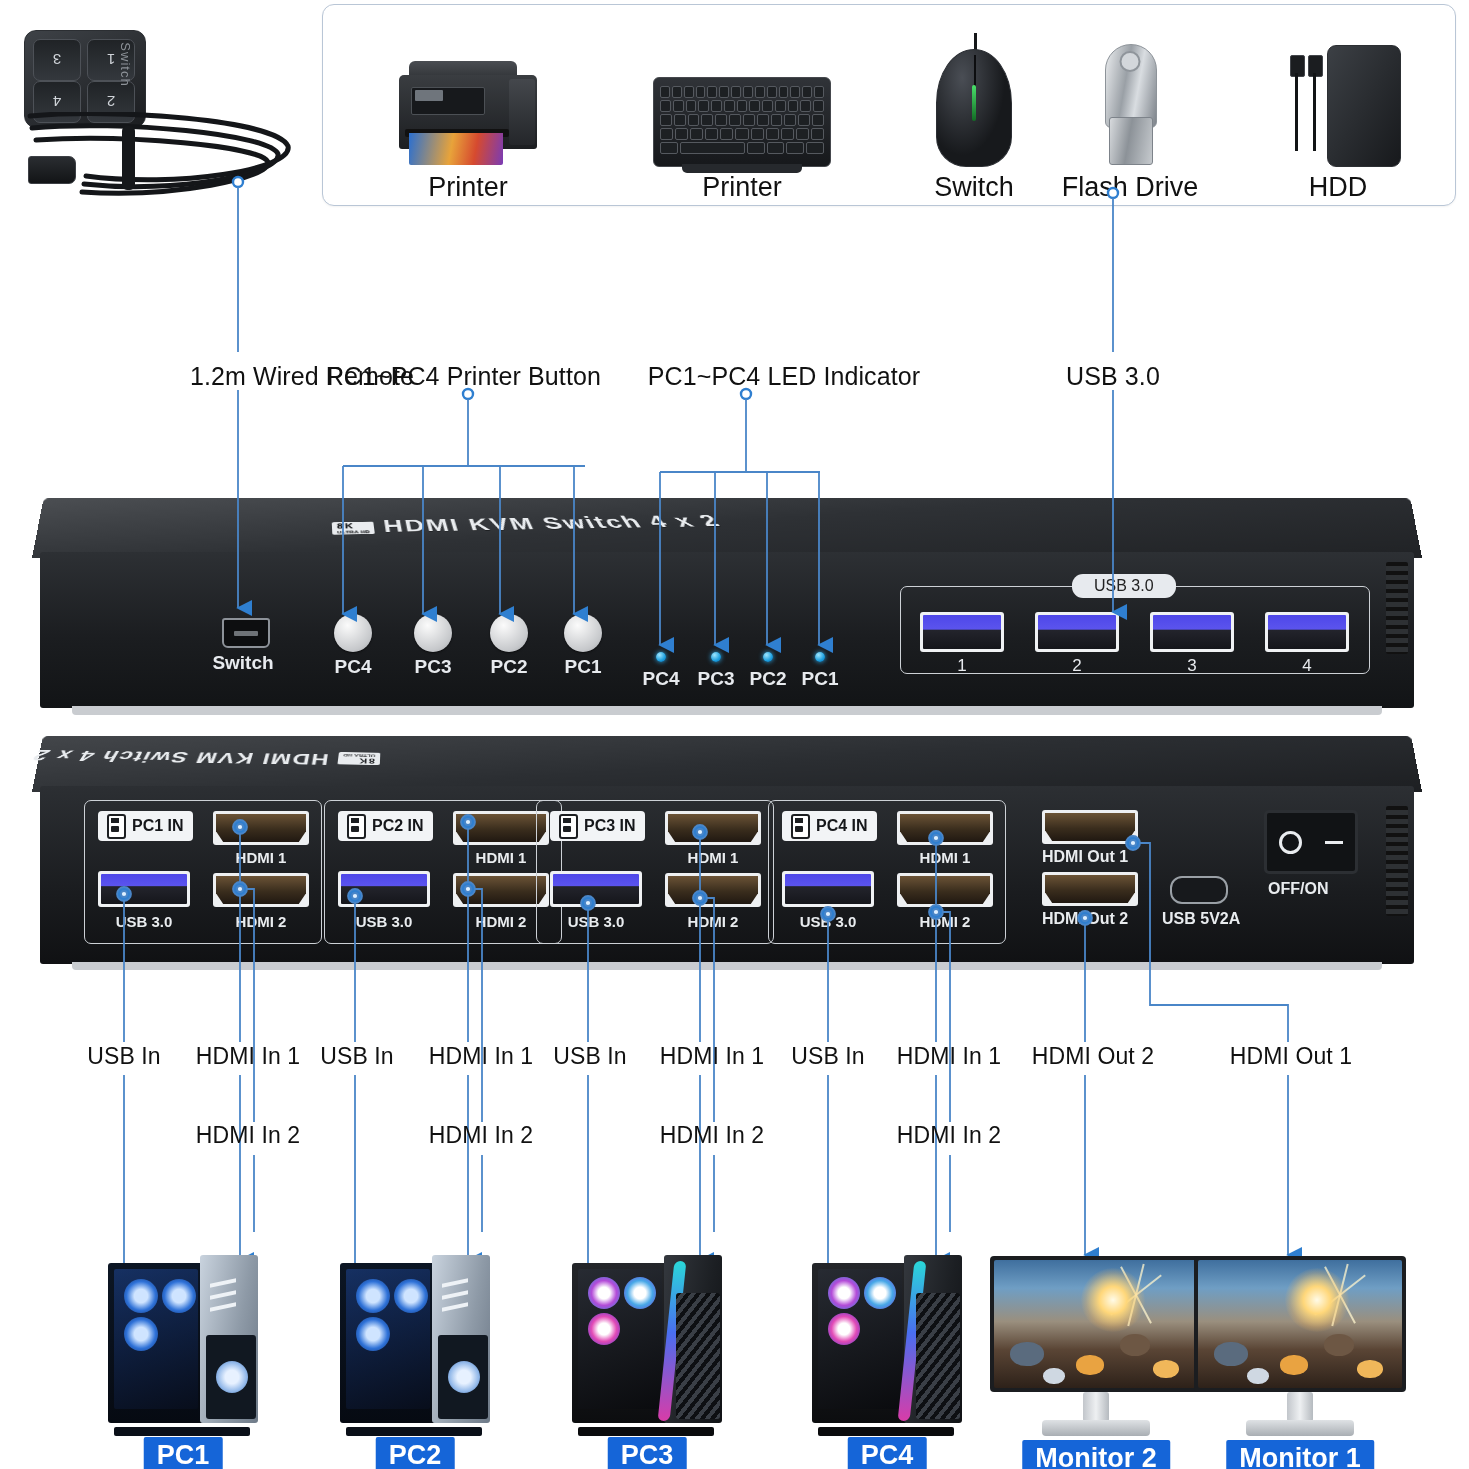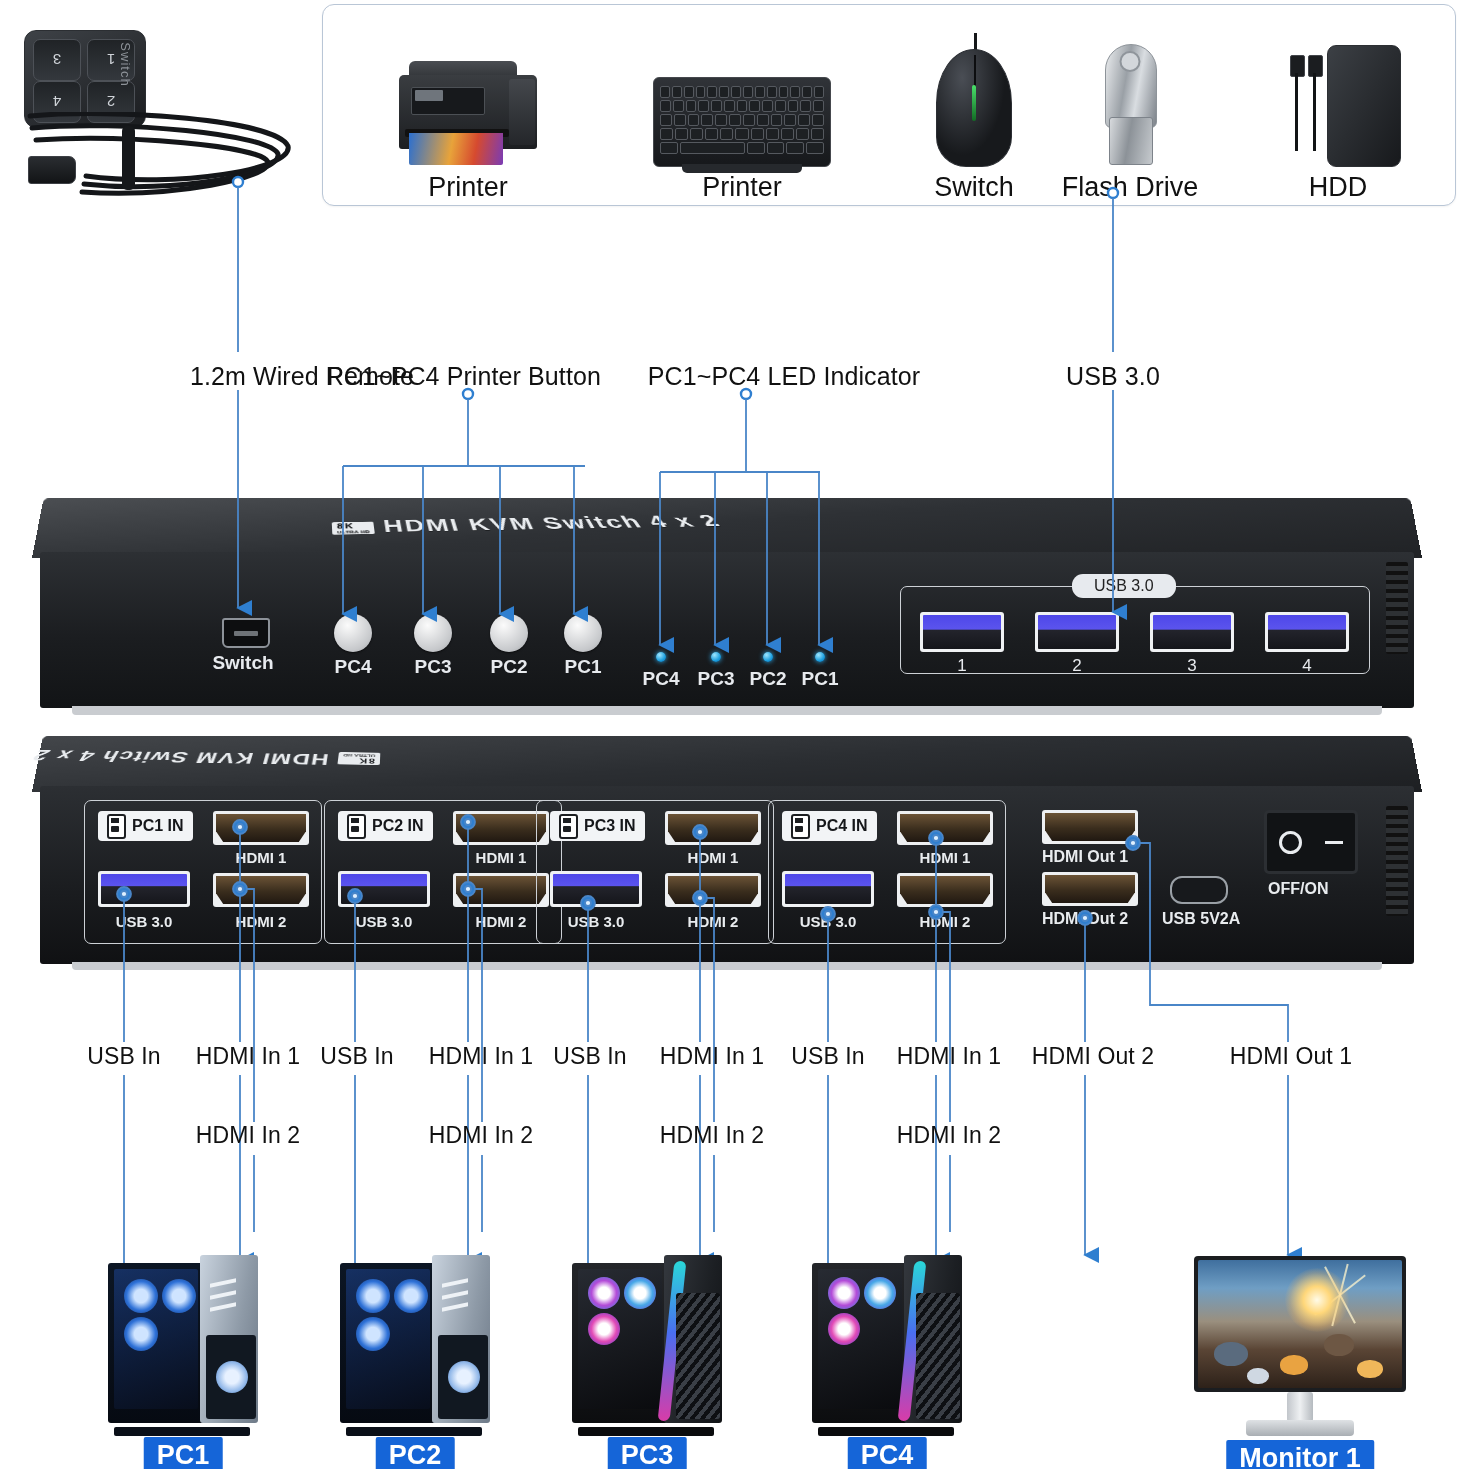--- a/index.html
+++ b/index.html
@@ -685,20 +685,40 @@
       <div class="front" style="background:linear-gradient(100deg,#34383e,#1c1f23 60%,#101215)"></div>
       <div class="abs" style="left:94px;top:6px;width:12px;height:160px;
            background:linear-gradient(180deg,#2ad8d8,#4a6ef0 45%,#d83ca8);border-radius:6px;transform:skewX(-6deg)"></div>
       <div class="abs" style="left:104px;top:38px;width:44px;height:126px;
            background:repeating-linear-gradient(128deg,#0d0f12 0 4px,#3a3f46 4px 8px);border-radius:3px"></div>
       <div class="feet" style="background:#0a0b0d;border-radius:2px"></div>
     </div>
     <div class="devcap" style="left:75px;top:182px;background:#1565d8">PC4</div>
   </div>
 
+  <div class="dev" style="left:990px;top:1256px">
+    <div class="monitor">
+      <div class="bez">
+          <div class="scr">
+        <div class="ray" style="transform:rotate(-28deg)"></div>
+        <div class="ray" style="transform:rotate(14deg)"></div>
+        <div class="ray" style="transform:rotate(52deg)"></div>
+        <div class="sun"></div>
+        <div class="rock" style="left:8%;top:64%;width:34px;height:24px;background:#5a6b7e"></div>
+        <div class="rock" style="left:40%;top:74%;width:28px;height:20px;background:#e9a341"></div>
+        <div class="rock" style="left:62%;top:58%;width:30px;height:22px;background:#6d5744"></div>
+        <div class="rock" style="left:78%;top:78%;width:26px;height:18px;background:#f0b75a"></div>
+        <div class="rock" style="left:24%;top:84%;width:22px;height:16px;background:#cfd8e2"></div>
+      </div>
+        </div>
+      <div class="neck"></div>
+        <div class="base"></div>
+    </div>
+    <div class="devcap" style="left:106px;top:184px;background:#1565d8">Monitor 2</div>
+  </div>
 
   <div class="dev" style="left:1194px;top:1256px">
     <div class="monitor">
       <div class="bez">
           <div class="scr">
         <div class="ray" style="transform:rotate(-28deg)"></div>
         <div class="ray" style="transform:rotate(14deg)"></div>
         <div class="ray" style="transform:rotate(52deg)"></div>
         <div class="sun"></div>
         <div class="rock" style="left:8%;top:64%;width:34px;height:24px;background:#5a6b7e"></div>

